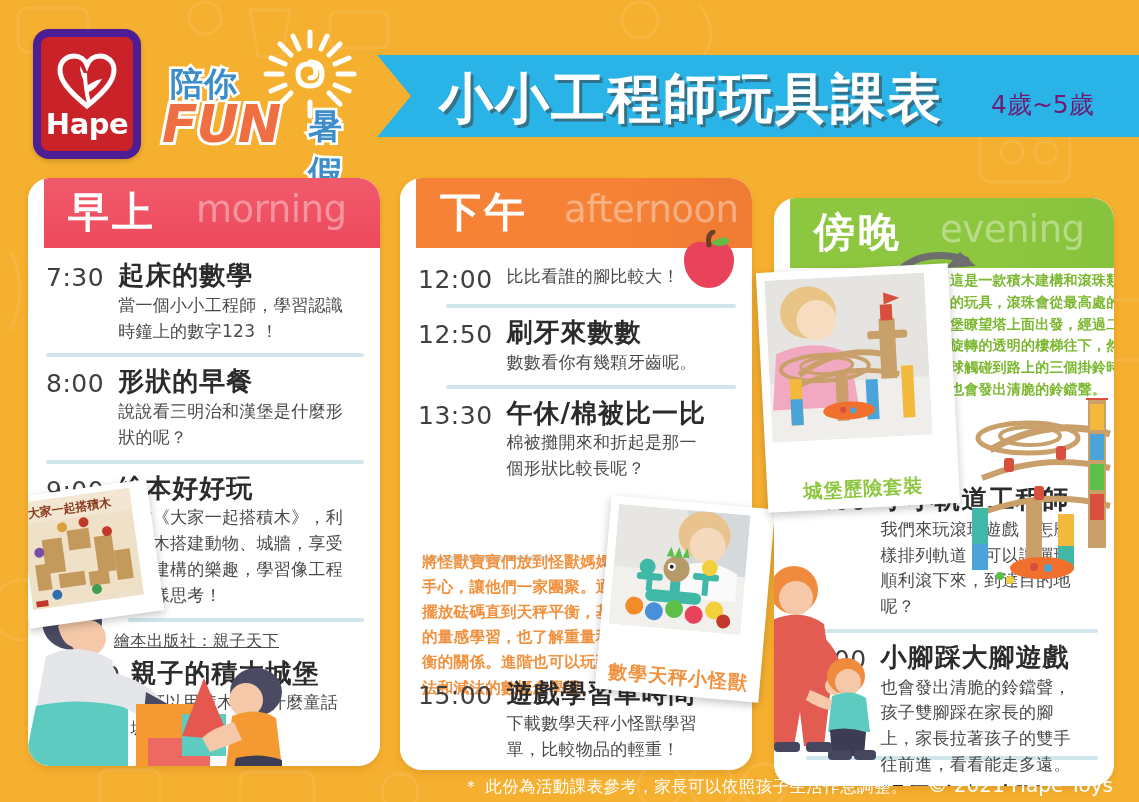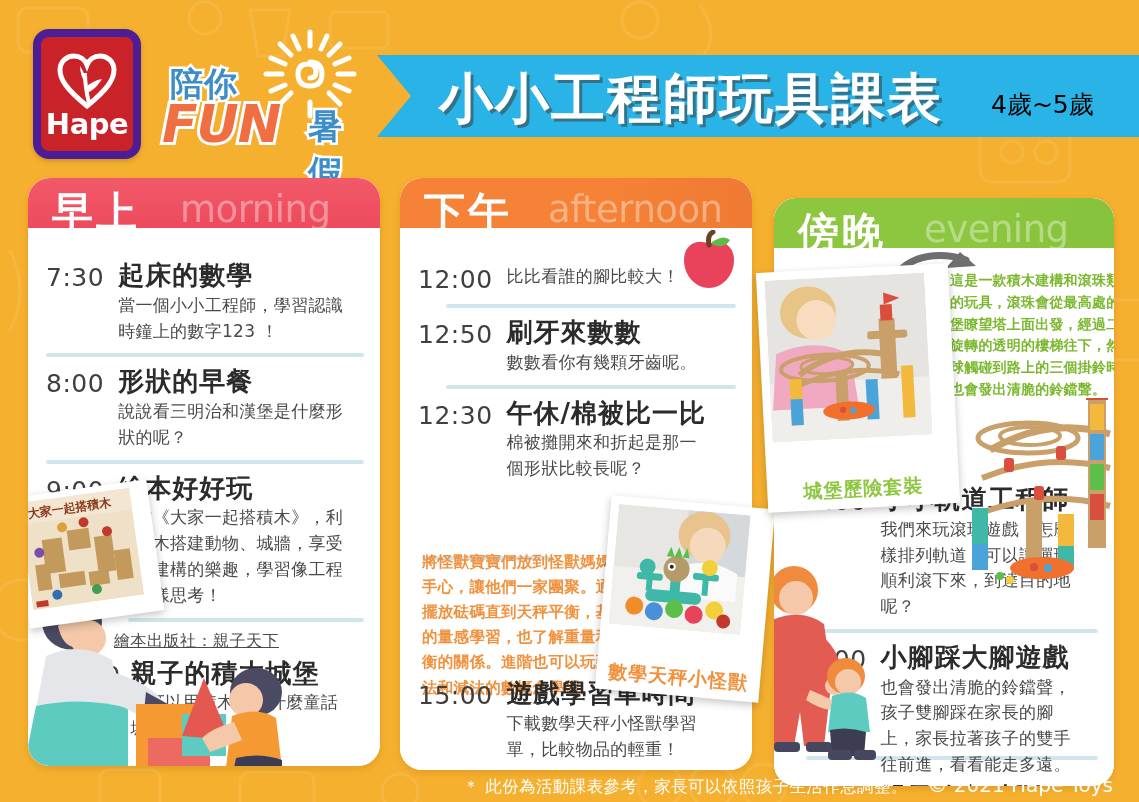--- a/index.html
+++ b/index.html
@@ -55,35 +55,35 @@
     clip-path:polygon(0 0, 762px 0, 762px 82px, 0 82px, 34px 41px);
   }
   .title-main{
     position:absolute;left:62px;top:8px;
     font-size:54px;font-weight:bold;color:#fff;letter-spacing:2px;
     text-shadow:3px 3px 0 rgba(60,60,60,.55);
     font-family:"DejaVu Sans",sans-serif;
   }
   .title-age{
     position:absolute;left:614px;top:33px;
-    font-size:25px;color:#000000;letter-spacing:0px;
+    font-size:25px;color:#701a75;letter-spacing:0px;
     font-family:"DejaVu Sans",sans-serif;
     text-align:right;
   }
 
   
   .col{position:absolute;top:178px;background:#fff;border-radius:22px;
        box-shadow:0 3px 7px rgba(120,70,0,.16);overflow:visible;}
   .col-morning{left:28px;width:352px;height:588px;}
   .col-afternoon{left:400px;width:352px;height:592px;}
   .col-evening{left:774px;width:340px;height:588px;margin-top:20px;}
 
   .col-inner{position:absolute;inset:0;border-radius:22px;overflow:hidden;background:#fff;}
 
-  .col-head{position:absolute;left:0;top:0;width:100%;height:50px;}
+  .col-head{position:absolute;left:16px;top:0;width:100%;height:70px;}
   .head-morning{background:linear-gradient(180deg,#f05a6a 0%,#ee4a5c 100%);}
   .head-afternoon{background:linear-gradient(90deg,#f58236 0%,#f58236 58%,#ef7a33 100%);}
   .head-evening{background:linear-gradient(90deg,#8dc63f 0%,#8dc63f 60%,#86c23c 100%);}
 
   .head-cn{
     position:absolute;left:24px;top:7px;font-size:41px;font-weight:bold;color:#fff;
     letter-spacing:3px;font-family:"DejaVu Sans",sans-serif;
   }
   .head-en{
     position:absolute;top:10px;font-size:37px;color:rgba(255,255,255,.38);
@@ -354,21 +354,21 @@
             <div class="rtext">
               <div class="rtitle">刷牙來數數</div>
               <div class="rdesc">數數看你有幾顆牙齒呢。</div>
             </div>
           </div>
         </div>
         <div class="divider" style="margin-left:46px;"></div>
 
         <div class="row">
           <div class="row-inner">
-            <div class="time">12:30</div>
+            <div class="time">13:30</div>
             <div class="rtext">
               <div class="rtitle">午休/棉被比一比</div>
               <div class="rdesc" style="width:196px;">棉被攤開來和折起是那一個形狀比較長呢？</div>
             </div>
           </div>
         </div>
         <div class="divider" style="margin:74px 150px 0 22px;width:128px;"></div>
       </div>
 
       <div class="annot">將怪獸寶寶們放到怪獸媽媽的手心，讓他們一家團聚。通過擺放砝碼直到天秤平衡，基礎的量感學習，也了解重量和平衡的關係。進階也可以玩到加法和減法的數概念學習。</div>

